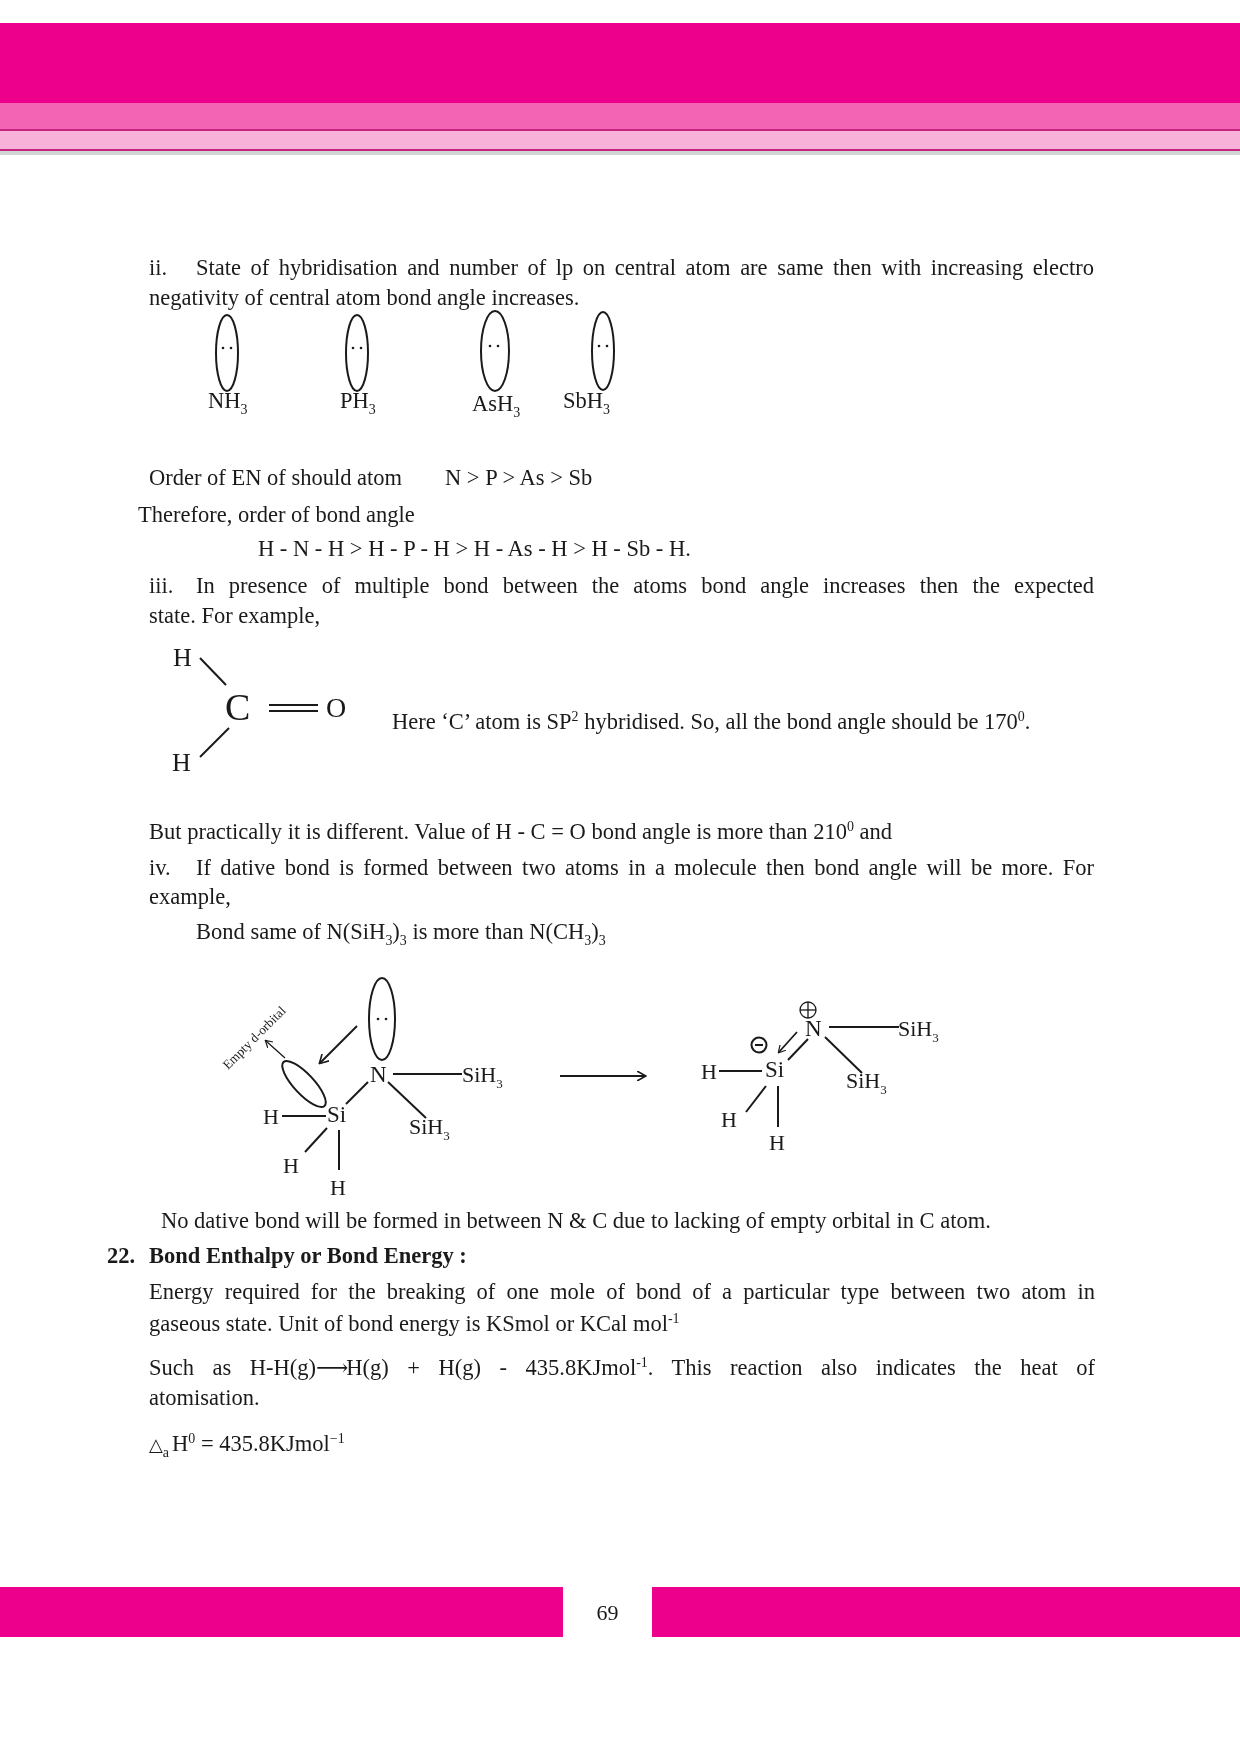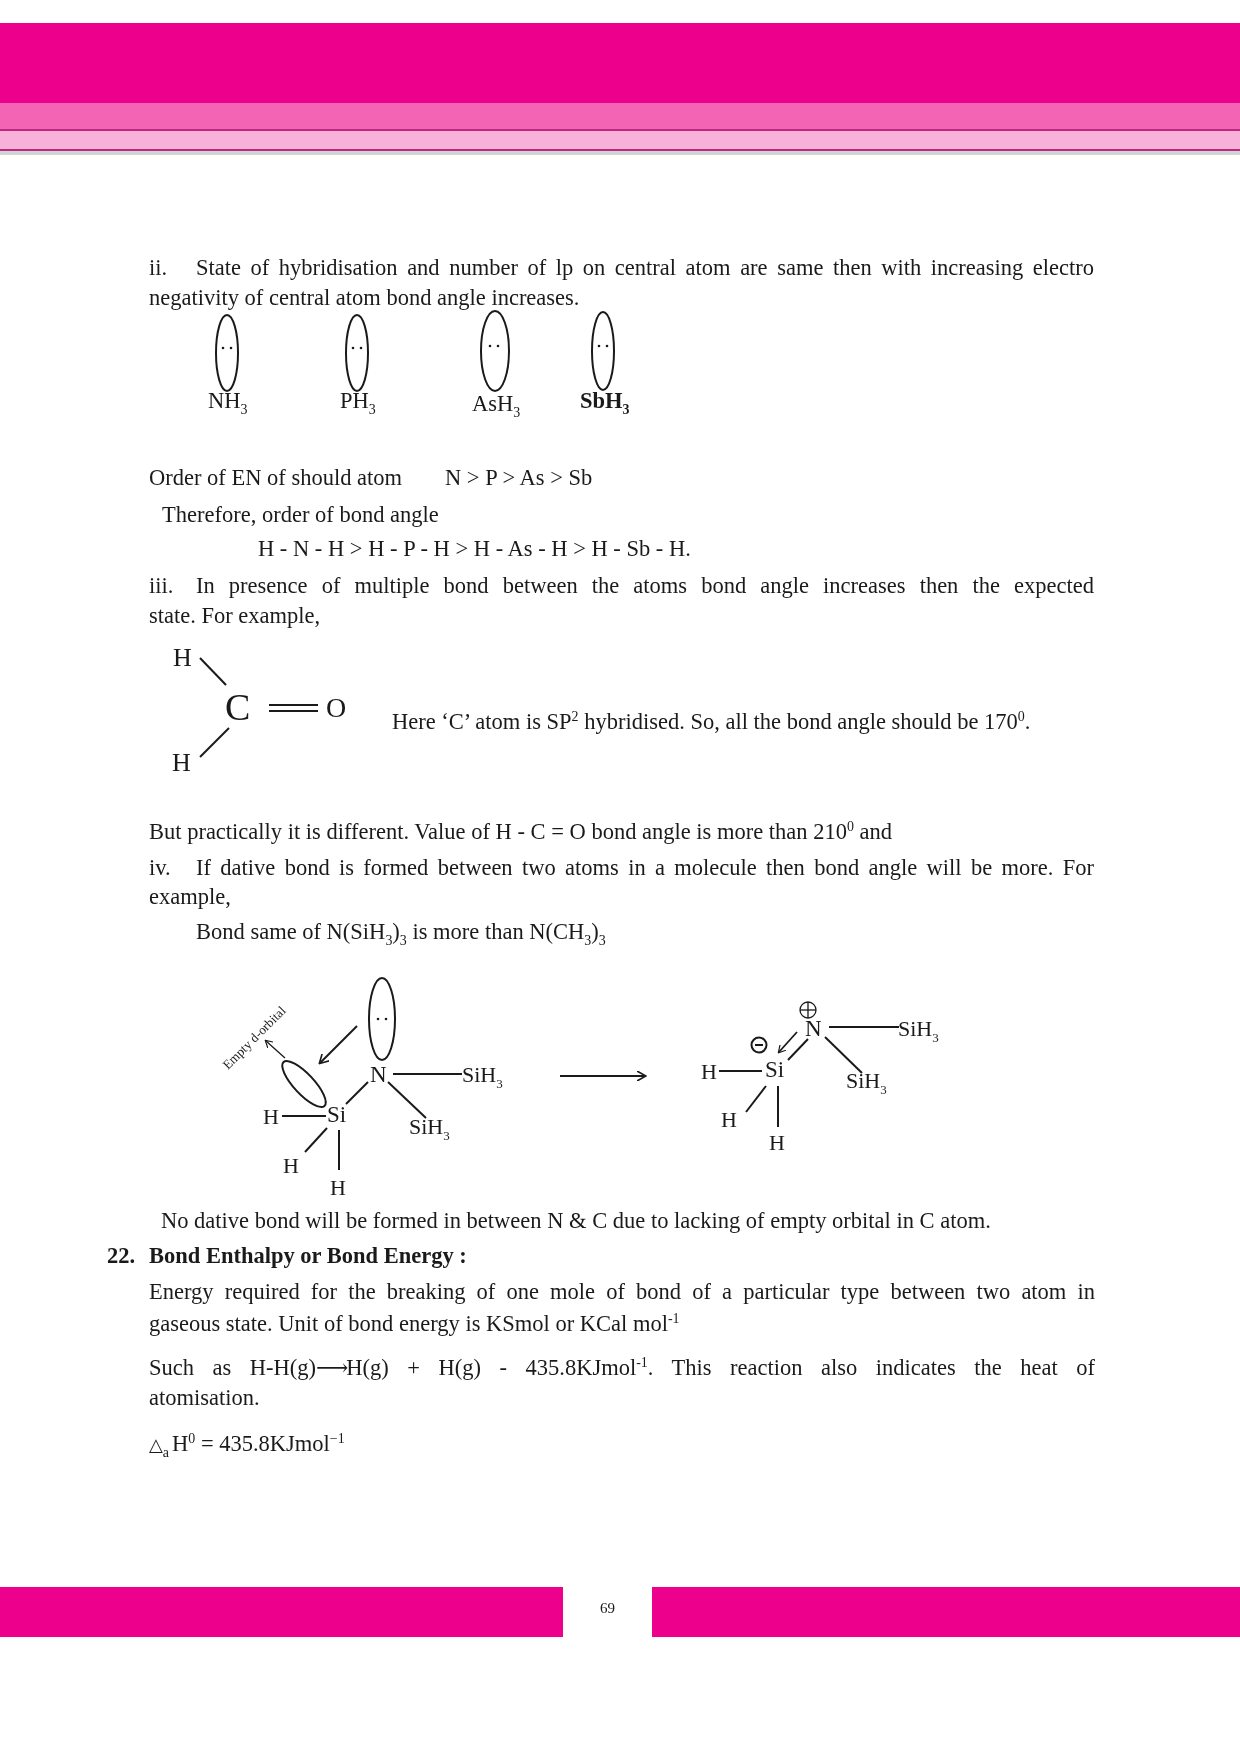--- a/index.html
+++ b/index.html
@@ -6,21 +6,21 @@
     body { width: 1240px; height: 1755px; position: relative; overflow: hidden;
            font-family: "Liberation Serif", "DejaVu Serif", serif; color: #1a1a1a; }
     .band { position: absolute; left: 0; width: 1240px; }
     .t { position: absolute; white-space: nowrap; font-size: 22.5px; line-height: 1; }
     sub, sup { font-size: 62%; line-height: 0; }
     sub { vertical-align: -0.45em; }
     sup { vertical-align: 0.6em; }
     .bold { font-weight: bold; }
     svg.diagram { position: absolute; left: 0; top: 0; overflow: visible; }
     svg text { font-family: "Liberation Serif", "DejaVu Serif", serif; fill: #1a1a1a; }
-    .footer-num { position: absolute; left: 563px; width: 89px; top: 1600px; text-align: center; font-size: 15px; }
+    .footer-num { position: absolute; left: 563px; width: 89px; top: 1600px; text-align: center; font-size: 22px; }
   </style>
 </head>
 <body>
 
 <div>
   <div class="band" style="top:23px;height:80px;background:#EC008C;"></div>
   <div class="band" style="top:103px;height:26px;background:#F464B4;"></div>
   <div class="band" style="top:129px;height:2px;background:#C4257E;"></div>
   <div class="band" style="top:131px;height:18px;background:#F8B2DA;"></div>
   <div class="band" style="top:149px;height:2px;background:#C4257E;"></div>
@@ -53,27 +53,27 @@
 
   <div class="t" style="left:208px;top:390px;">
     <span>NH</span><sub>3</sub>
   </div>
   <div class="t" style="left:340px;top:390px;">
     <span>PH</span><sub>3</sub>
   </div>
   <div class="t" style="left:472px;top:393px;">
     <span>AsH</span><sub>3</sub>
   </div>
-  <div class="t" style="left:580px;top:390px;font-weight:bold;">
+  <div class="t" style="left:563px;top:390px;">
     <span>SbH</span><sub>3</sub>
   </div>
 
   <div class="t" style="left:149px;top:467px;">Order of EN of should atom</div>
   <div class="t" style="left:445px;top:467px;">N &gt; P &gt; As &gt; Sb</div>
-  <div class="t" style="left:162px;top:504px;">Therefore, order of bond angle</div>
+  <div class="t" style="left:138px;top:504px;">Therefore, order of bond angle</div>
   <div class="t" style="left:258px;top:538px;text-align:right;">H - N - H &gt; H - P - H &gt; H - As - H &gt; H - Sb - H.</div>
 </div>
 
 <div>
   <div class="t" style="left:149px;top:575px;">iii.</div>
   <div class="t" style="left:196px;top:575px;width:898px;text-align:justify;text-align-last:justify;">In presence of multiple bond between the atoms bond angle increases then the expected</div>
   <div class="t" style="left:149px;top:605px;">state. For example,</div>
 
   <svg class="diagram" width="1240" height="1755">
     <g stroke="#1a1a1a" stroke-width="2" fill="none">

